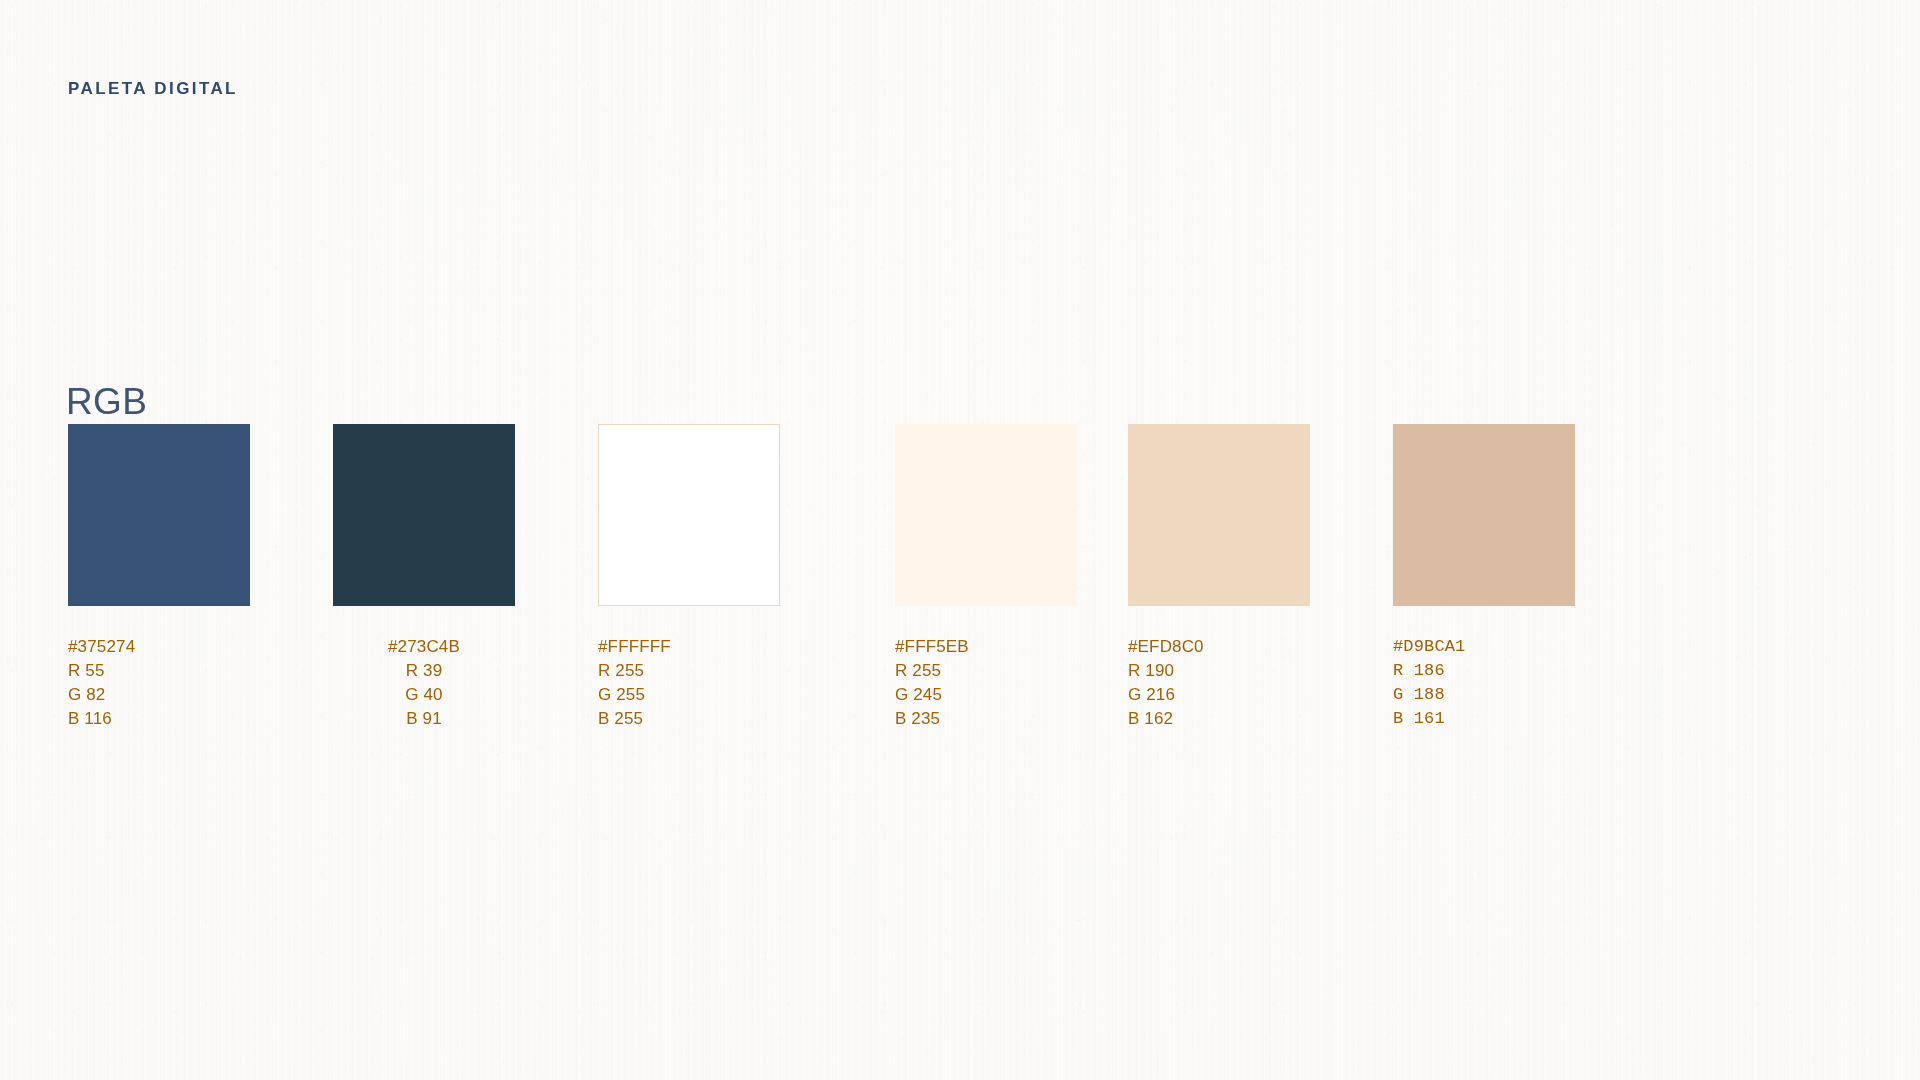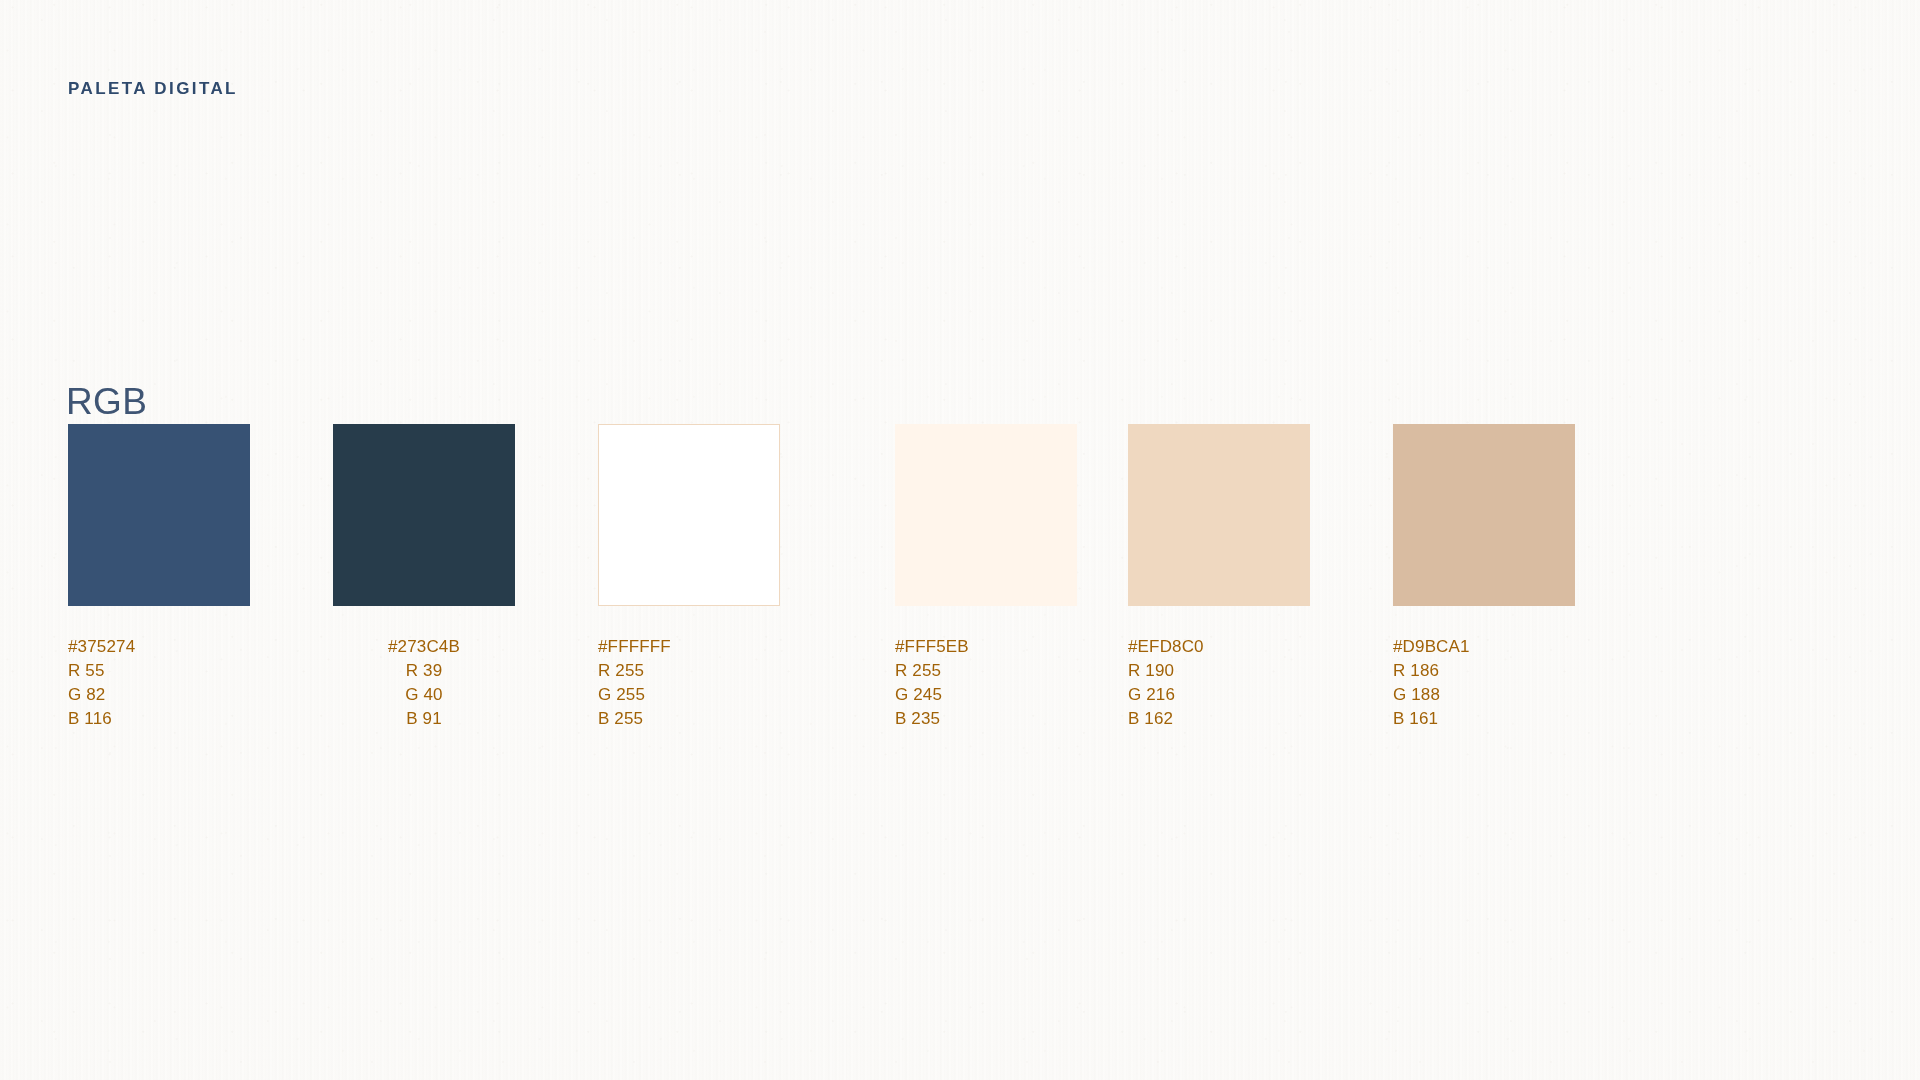--- a/index.html
+++ b/index.html
@@ -209,21 +209,21 @@
       </div>
       <div class="swatch-cell" style="left: 1060px;">
         <div class="swatch-chip" style="background-color: rgb(239, 216, 192);"></div>
         <div class="swatch-info">
           <span class="swatch-hex">#EFD8C0</span>
           <span class="swatch-channel">R 190</span>
           <span class="swatch-channel">G 216</span>
           <span class="swatch-channel">B 162</span>
         </div>
       </div>
-      <div class="swatch-cell" style="left: 1325px;">
+      <div class="swatch-cell" style="left: 1325px; font-family: Liberation Mono, monospace;">
         <div class="swatch-chip" style="background-color: rgb(217, 188, 161);"></div>
         <div class="swatch-info">
           <span class="swatch-hex">#D9BCA1</span>
           <span class="swatch-channel">R 186</span>
           <span class="swatch-channel">G 188</span>
           <span class="swatch-channel">B 161</span>
         </div>
       </div>
     </div>
 

